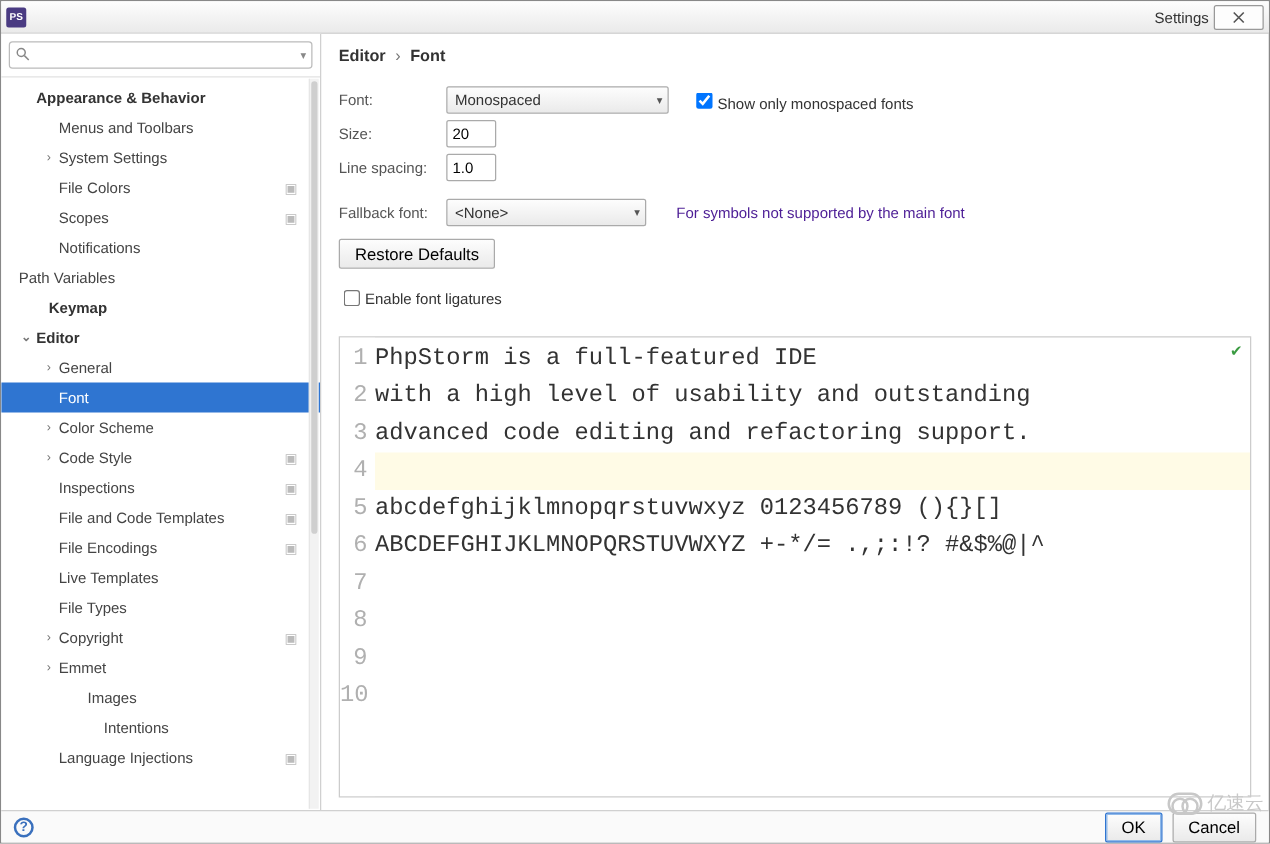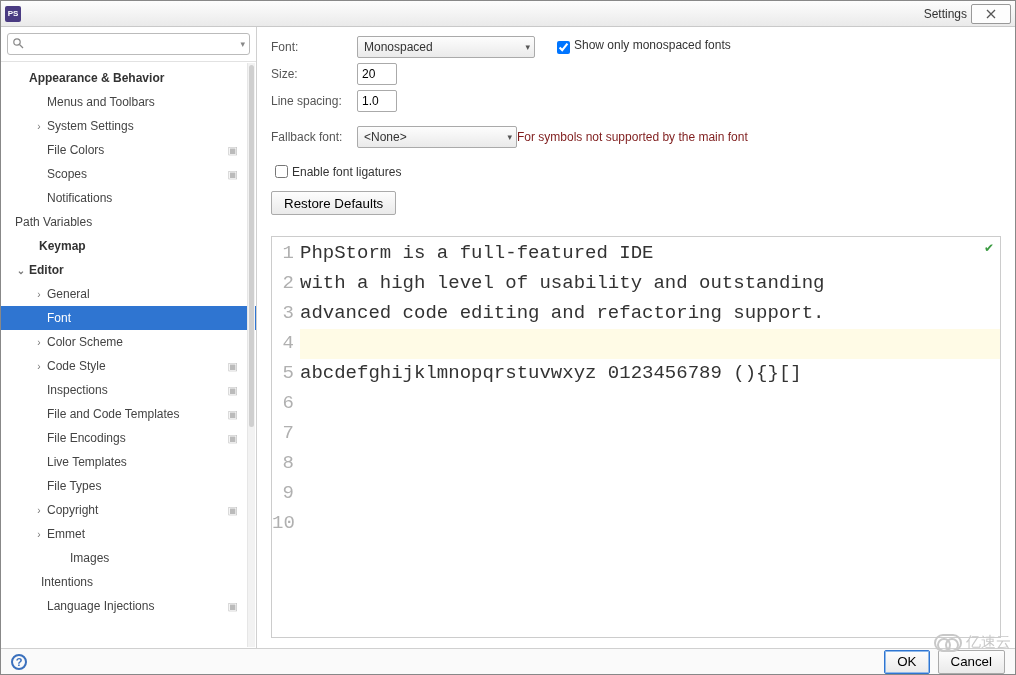--- a/index.html
+++ b/index.html
@@ -169,21 +169,21 @@
   }
   .txt {
     height: 22px;
     width: 40px;
     border: 1px solid #aaa;
     padding: 6px 4px;
     font-size: 12px;
     border-radius: 2px;
   }
   .chk { margin-right: 4px; width: 13px; height: 13px; }
-  .hint { color: #7f1d1d; margin-left: 0; }
+  .hint { color: #4c1d95; margin-left: 24px; }
   .btn {
     height: 24px;
     border: 1px solid #aaa;
     background: linear-gradient(#fdfdfd,#eaeaea);
     border-radius: 2px;
     padding: 0 12px;
     cursor: pointer;
     display: inline-flex;
     align-items: center;
   }
@@ -390,46 +390,51 @@
             <span class="proj-icon">▣</span>
           </div>
           <div class="node" style="padding-left: 32px;">
             <span class="chev">›</span>
             <span class="lbl">Emmet</span>
           </div>
           <div class="node" style="padding-left: 32px; margin-left: 23px;">
             <span class="chev blank">›</span>
             <span class="lbl">Images</span>
           </div>
-          <div class="node" style="padding-left: 26px;">
+          <div class="node" style="padding-left: 46px; margin-left: 22px;">
             <span class="chev blank">›</span>
             <span class="lbl">Intentions</span>
           </div>
           <div class="node" style="padding-left: 32px;">
             <span class="chev blank">›</span>
             <span class="lbl">Language Injections</span>
             <span class="proj-icon">▣</span>
           </div>
           <div class="tree-scroll">
           <div class="tree-thumb"></div>
         </div>
       </div>
     </div>
 
     <div class="main">
+      <div class="crumbs">
+        <span>Editor</span>
+        <span class="sep">›</span>
+        <span>Font</span>
+      </div>
 
       <div class="form">
 
         <div class="form-row">
           <label class="fl">Font:</label>
           <div class="sel" style="width:178px">
             <span>Monospaced</span>
             <span class="tri">▾</span>
           </div>
-          <label style="margin-left:18px; display:flex; align-items:flex-start;">
+          <label style="margin-left:18px; display:flex; align-items:flex-end;">
             <input type="checkbox" class="chk" id="mono-chk" checked="" style="">
             <span>Show only monospaced fonts</span>
           </label>
         </div>
 
         <div class="form-row">
           <label class="fl">Size:</label>
           <input class="txt" value="20" style="">
         </div>
 
@@ -440,31 +445,31 @@
 
         <div class="form-row" style="margin-top:14px;">
           <label class="fl">Fallback font:</label>
           <div class="sel" style="width:158px">
             <span>&lt;None&gt;</span>
             <span class="tri">▾</span>
           </div>
           <span class="hint">For symbols not supported by the main font</span>
         </div>
 
+        <div class="form-row" style="margin-top:10px;">
+          <button class="btn">
+            <span>Restore Defaults</span>
+          </button>
+        </div>
+
         <div class="form-row" style="margin-top:14px;">
           <label style="display:flex;align-items:center;">
             <input type="checkbox" class="chk" id="lig-chk" style="">
             <span>Enable font ligatures</span>
           </label>
-        </div>
-
-        <div class="form-row" style="margin-top:10px;">
-          <button class="btn">
-            <span>Restore Defaults</span>
-          </button>
         </div>
       </div>
 
       <div class="preview-wrap">
         <span class="tick">✔</span>
         <div class="preview">
           <div class="gutter" id="gutter">
               <div>1</div>
               <div>2</div>
               <div>3</div>
@@ -475,20 +480,21 @@
               <div>8</div>
               <div>9</div>
               <div>10</div>
             </div>
           <div class="lines" id="lines">
               <div>PhpStorm is a full-featured IDE</div>
               <div>with a high level of usability and outstanding</div>
               <div>advanced code editing and refactoring support.</div>
               <div class="hl"></div>
               <div>abcdefghijklmnopqrstuvwxyz 0123456789 (){}[]</div>
+              <div>ABCDEFGHIJKLMNOPQRSTUVWXYZ +-*/= .,;:!? #&amp;$%@|^</div>
               <div></div>
               <div></div>
               <div></div>
               <div></div>
             </div>
         </div>
       </div>
 
     </div>
   </div>

